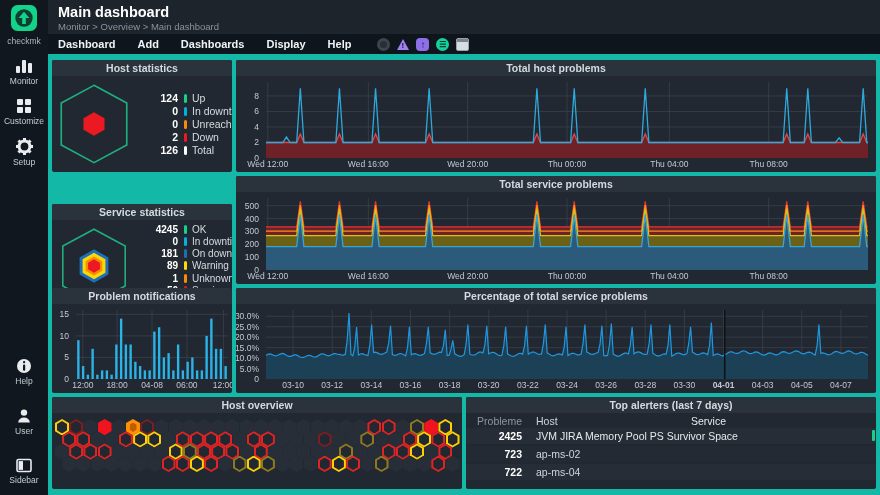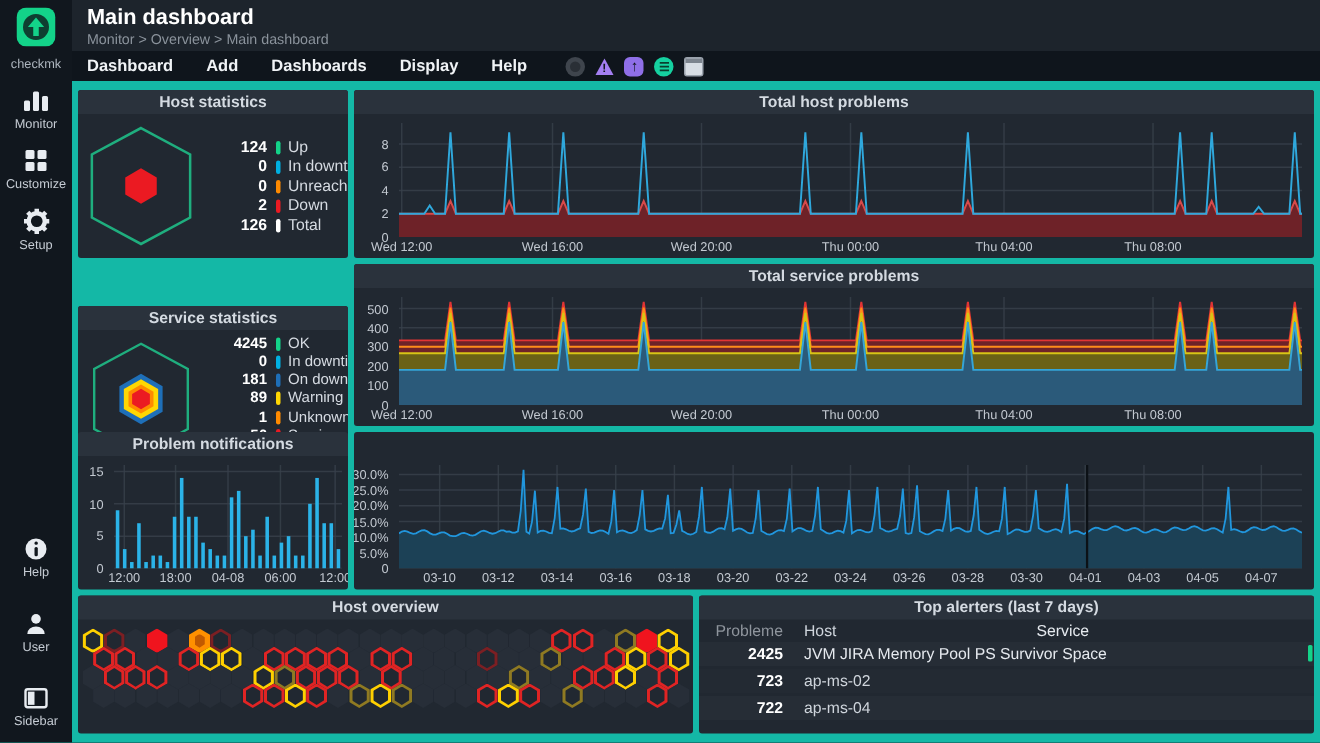--- a/index.html
+++ b/index.html
@@ -434,20 +434,21 @@
                 <span style="left: 33.5%;">Wed 20:00</span>
                 <span style="left: 50%;">Thu 00:00</span>
                 <span style="left: 67%;">Thu 04:00</span>
                 <span style="left: 83.5%;">Thu 08:00</span>
               </div>
           </div>
         </div>
       </section>
 
       <section class="panel" id="p-servicepct">
+        <div class="panel-title">Percentage of total service problems</div>
         <div class="panel-body">
           <div class="chartwrap" id="chart-servicepct">
             <div class="yaxis">
                 <span style="top: 100%;">0</span>
                 <span style="top: 84.8485%;">5.0%</span>
                 <span style="top: 69.697%;">10.0%</span>
                 <span style="top: 54.5455%;">15.0%</span>
                 <span style="top: 39.3939%;">20.0%</span>
                 <span style="top: 24.2424%;">25.0%</span>
                 <span style="top: 9.09091%;">30.0%</span>
@@ -486,21 +487,21 @@
                 <span style="left: 11%;">03-12</span>
                 <span style="left: 17.5%;">03-14</span>
                 <span style="left: 24%;">03-16</span>
                 <span style="left: 30.5%;">03-18</span>
                 <span style="left: 37%;">03-20</span>
                 <span style="left: 43.5%;">03-22</span>
                 <span style="left: 50%;">03-24</span>
                 <span style="left: 56.5%;">03-26</span>
                 <span style="left: 63%;">03-28</span>
                 <span style="left: 69.5%;">03-30</span>
-                <span style="left: 76%;">04-01</span>
+                <span style="left: 76%; font-weight: bold;">04-01</span>
                 <span style="left: 82.5%;">04-03</span>
                 <span style="left: 89%;">04-05</span>
                 <span style="left: 95.5%;">04-07</span>
               </div>
           </div>
         </div>
       </section>
 
       <section class="panel" id="p-hostoverview">
         <div class="panel-title">Host overview</div>

